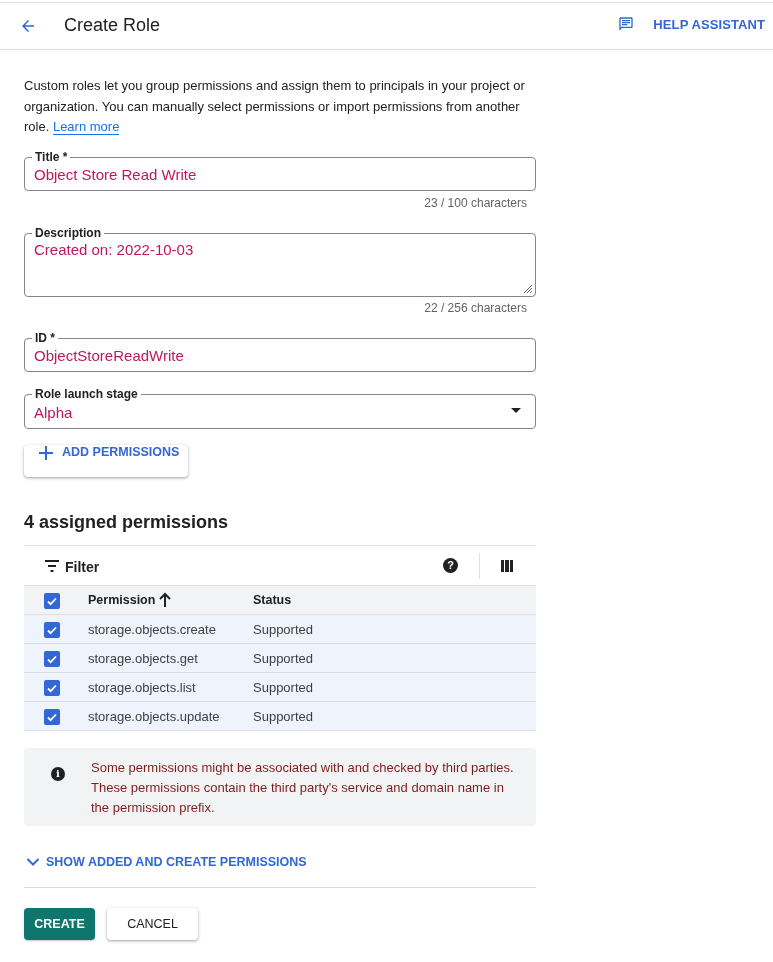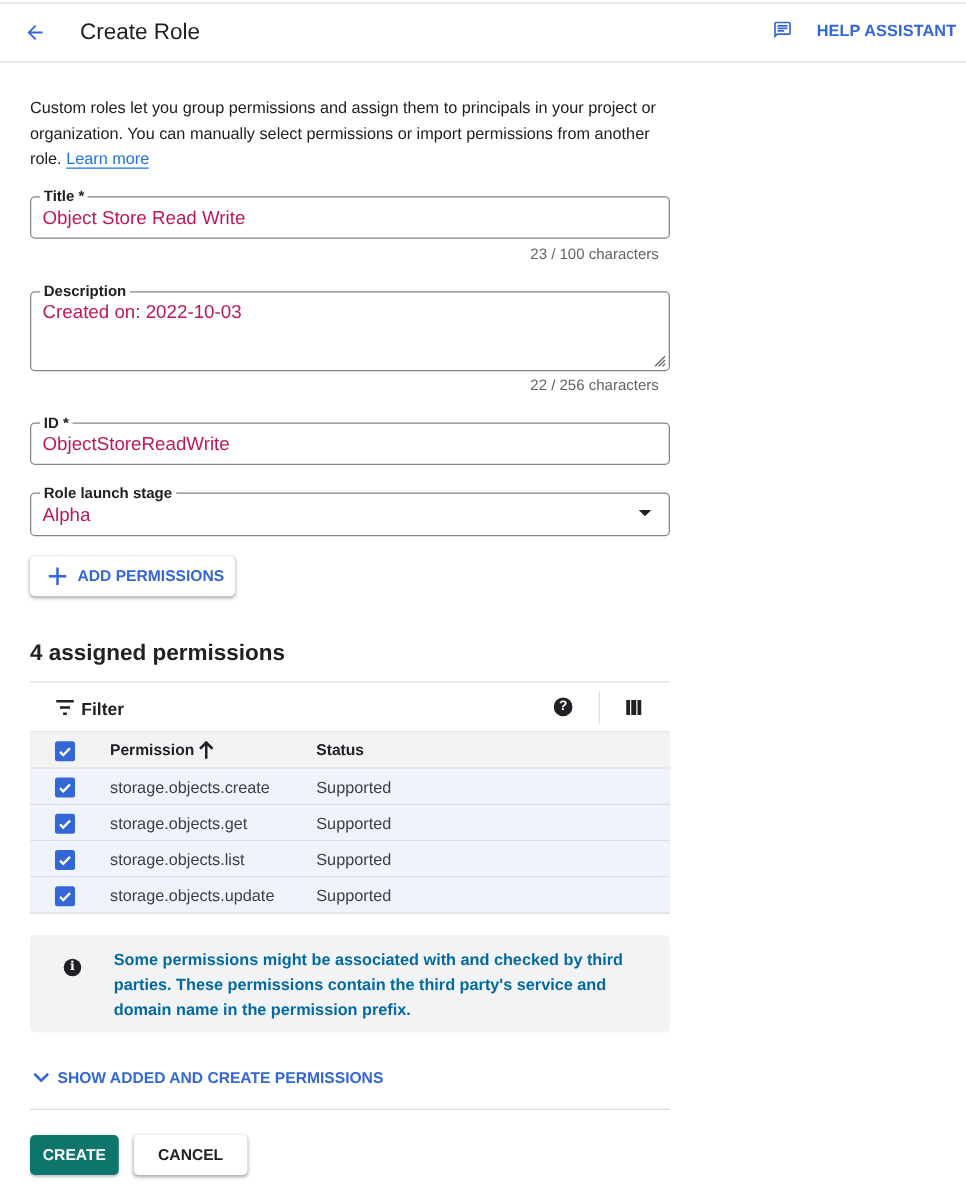--- a/index.html
+++ b/index.html
@@ -17,21 +17,21 @@
 
   .field { position: absolute; left: 24px; width: 512px; border: 1px solid #80868b; border-radius: 4px; background: #fff; padding-left: 20px; }
   .field-label { position: absolute; left: 7px; top: -8px; background: #fff; padding: 0 3px; font-size: 12px; font-weight: bold; color: #202124; line-height: 14px; }
   .field-value { position: absolute; left: 9px; font-size: 15px; color: #be185d; }
   .counter { position: absolute; font-size: 12px; color: #5f6368; text-align: right; width: 200px; }
 
   .resize-grip { position: absolute; right: 2px; bottom: 2px; width: 12px; height: 12px; }
 
   .select-arrow { position: absolute; right: 14px; top: 13px; width: 0; height: 0; border-left: 5px solid transparent; border-right: 5px solid transparent; border-top: 5px solid #202124; }
 
-  .add-perm-btn { position: absolute; left: 24px; top: 445px; width: 164px; height: 32px; background: #fff; border-radius: 4px; box-shadow: 0 1px 2px rgba(60,64,67,0.3), 0 1px 3px 1px rgba(60,64,67,0.15); display: flex; align-items: center; padding-left: 14px; gap: 8px; color: #3367d6; font-size: 12.5px; font-weight: bold; cursor: pointer; }
+  .add-perm-btn { position: absolute; left: 24px; top: 445px; width: 164px; height: 32px; background: #fff; border-radius: 4px; box-shadow: 0 1px 2px rgba(60,64,67,0.3), 0 1px 3px 1px rgba(60,64,67,0.15); display: flex; align-items: flex-start; padding-left: 14px; gap: 8px; color: #3367d6; font-size: 12.5px; font-weight: bold; cursor: pointer; }
 
   .section-title { position: absolute; left: 24px; top: 512px; font-size: 18px; font-weight: bold; color: #202124; }
 
   .table-wrap { position: absolute; left: 24px; top: 545px; width: 512px; }
   .filter-bar { height: 41px; border-top: 1px solid #e0e0e0; border-bottom: 1px solid #e0e0e0; position: relative; }
   .filter-icon { position: absolute; left: 20px; top: 13px; }
   .filter-label { position: absolute; left: 41px; top: 13px; font-size: 14px; font-weight: bold; color: #202124; }
   .filter-input { position: absolute; left: 83px; top: 10px; width: 300px; height: 20px; border: none; outline: none; font-size: 13px; font-family: "Liberation Sans", sans-serif; color: #202124; background: transparent; }
   .filter-input::placeholder { color: #5f6368; }
   .help-circle { position: absolute; left: 419px; top: 12px; width: 15px; height: 15px; border-radius: 50%; background: #202124; color: #fff; font-size: 11px; font-weight: bold; text-align: center; line-height: 15px; cursor: pointer; }
@@ -41,27 +41,27 @@
 
   .thead { height: 29px; background: #f1f3f4; border-bottom: 1px solid #e0e0e0; position: relative; font-size: 12.5px; font-weight: bold; }
   .trow { height: 29px; background: #eff4fc; border-bottom: 1px solid #dadce0; position: relative; font-size: 13px; color: #3c4043; }
   .cb { position: absolute; left: 20px; top: 7px; width: 16px; height: 16px; background: #3367d6; border-radius: 2px; display: flex; align-items: center; justify-content: center; cursor: pointer; }
   .col-perm { position: absolute; left: 64px; top: 7px; }
   .col-status { position: absolute; left: 229px; top: 7px; }
   .sort-arrow { position: absolute; left: 134px; top: 6px; }
 
   .info-box { position: absolute; left: 24px; top: 748px; width: 512px; height: 78px; background: #f1f3f4; border-radius: 4px; }
   .info-icon { position: absolute; left: 27px; top: 19px; width: 14px; height: 14px; border-radius: 50%; background: #202124; color: #fff; font-size: 10px; font-weight: bold; text-align: center; line-height: 14px; font-family: "DejaVu Serif", serif; }
-  .info-text { position: absolute; left: 67px; top: 10px; width: 430px; font-size: 13px; line-height: 20px; color: #0369a1; font-weight: bold; }
+  .info-text { position: absolute; left: 67px; top: 10px; width: 430px; font-size: 13px; line-height: 20px; color: #7f1d1d; }
 
   .show-toggle { position: absolute; left: 26px; top: 855px; display: flex; align-items: center; gap: 6px; color: #3367d6; font-size: 12.5px; font-weight: bold; cursor: pointer; }
   .divider { position: absolute; left: 24px; top: 887px; width: 512px; height: 1px; background: #dadce0; }
 
   .create-btn { position: absolute; left: 24px; top: 908px; width: 71px; height: 32px; background: #0f766e; color: #fff; border-radius: 4px; font-size: 12.5px; font-weight: bold; display: flex; align-items: center; justify-content: center; box-shadow: 0 1px 2px rgba(60,64,67,0.3); cursor: pointer; }
-  .cancel-btn { position: absolute; left: 107px; top: 908px; width: 91px; height: 32px; background: #fff; color: #202124; border-radius: 4px; font-size: 12.5px; font-weight: bold; display: flex; align-items: center; justify-content: center; box-shadow: 0 1px 2px rgba(60,64,67,0.3), 0 1px 3px 1px rgba(60,64,67,0.15); cursor: pointer; }
+  .cancel-btn { position: absolute; left: 107px; top: 908px; width: 91px; height: 32px; background: #fff; color: #202124; border-radius: 4px; font-size: 12.5px; font-weight: normal; display: flex; align-items: center; justify-content: center; box-shadow: 0 1px 2px rgba(60,64,67,0.3), 0 1px 3px 1px rgba(60,64,67,0.15); cursor: pointer; }
 </style>
 </head>
 <body>
 
 <div class="topline"></div>
 
 <div class="header">
   <div class="back-btn">
     <svg width="18" height="18" viewBox="0 0 24 24">
         <path d="M20 11H7.83l5.59-5.59L12 4l-8 8 8 8 1.41-1.41L7.83 13H20v-2z" fill="#3367d6"></path>

